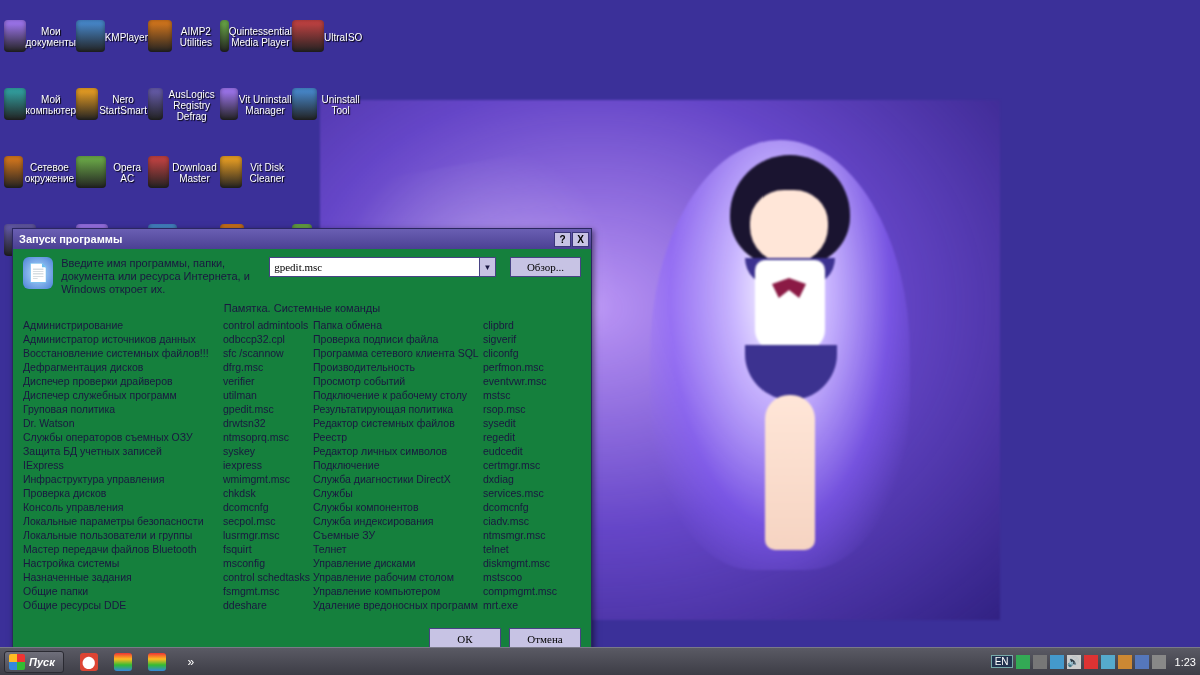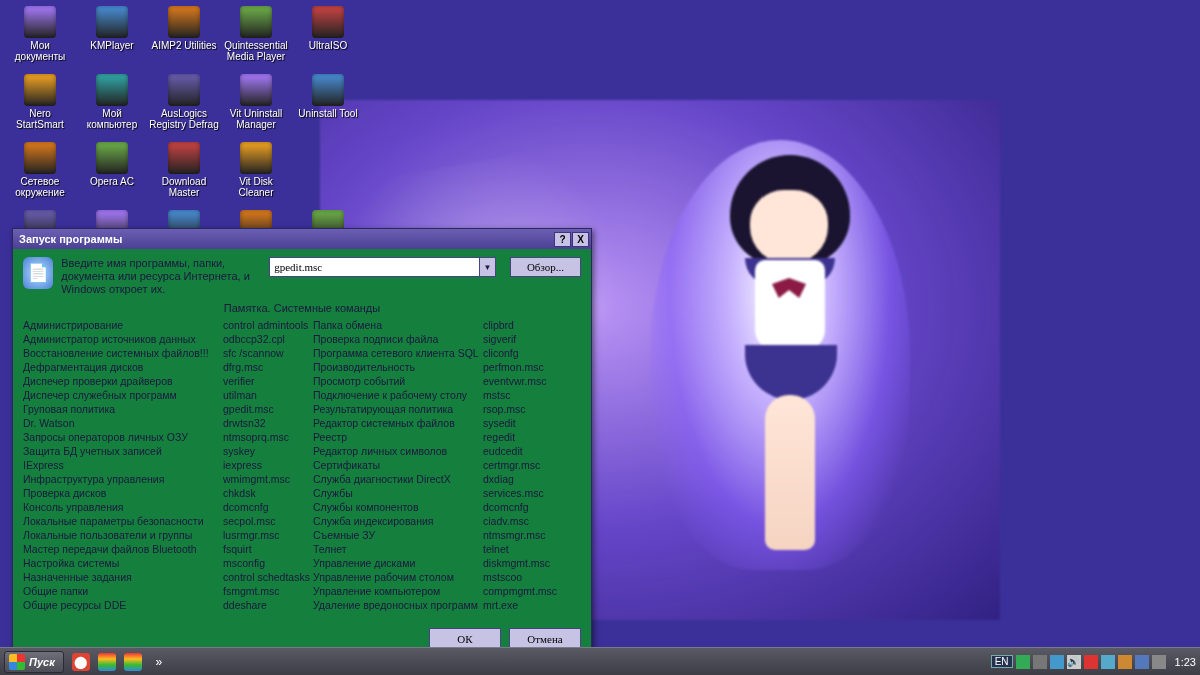--- a/index.html
+++ b/index.html
@@ -62,21 +62,21 @@
   .wallpaper .eyefx {
     position:absolute; left:20px; top:60px; width:320px; height:300px;
     background: radial-gradient(circle at 45% 40%, rgba(255,255,255,.4), transparent 55%);
     transform: rotate(-10deg);
     opacity:.6;
   }
 
   
   .desktop-icons { position: absolute; left: 0; top: 0; padding: 4px 0 0 4px; }
   .icon {
-    display: inline-flex; flex-direction: column; align-items: center;
+    display: inline-flex; flex-direction: row; align-items: center;
     width: 72px; height: 60px; margin: 2px 0 6px 0;
     text-align: center; cursor: pointer;
     vertical-align: top;
   }
   .icon .pic {
     width: 32px; height: 32px; border-radius: 4px;
     background: linear-gradient(#ffd27a,#e07c1c);
     box-shadow: inset 0 0 4px rgba(0,0,0,.4);
     display:flex;align-items:center;justify-content:center;font-size:16px;
   }
@@ -156,21 +156,21 @@
   }
 
   
   .taskbar {
     position:absolute; left:0; bottom:0; width:1200px; height:28px;
     background: linear-gradient(#5a5a64,#3d3d46);
     display:flex; align-items:center; justify-content:space-between;
     padding: 0 4px;
     border-top:1px solid #7a7a88;
   }
-  .start-area { display:flex; align-items:center; gap:8px; }
+  .start-area { display:flex; align-items:center; gap:16px; }
   .start-btn {
     height:22px; padding:0 8px 0 4px;
     background: linear-gradient(#6f6f7b,#4c4c55);
     border:1px solid #2a2a32; border-radius:3px;
     display:flex; align-items:center; gap:4px;
     color:#fff; font-weight:bold; font-style:italic; cursor:pointer;
   }
   .start-btn .flag { width:16px;height:16px;background:
     conic-gradient(#e33 0 25%, #3b3 0 50%, #38d 0 75%, #fb2 0); border-radius:2px;}
   .ql { width:18px;height:18px; border-radius:3px; cursor:pointer;
@@ -215,26 +215,26 @@
         <div class="pic" style="background: linear-gradient(rgb(111, 178, 74), rgb(34, 34, 34));"></div>
         <span>Quintessential Media Player</span>
       </div>
       <div class="icon">
         <div class="pic" style="background: linear-gradient(rgb(204, 68, 68), rgb(34, 34, 34));"></div>
         <span>UltraISO</span>
       </div>
     </div>
     <div class="row">
       <div class="icon">
+        <div class="pic" style="background: linear-gradient(rgb(51, 170, 170), rgb(34, 34, 34));"></div>
+        <span>Мой компьютер</span>
+      </div>
+      <div class="icon">
         <div class="pic" style="background: linear-gradient(rgb(245, 166, 35), rgb(34, 34, 34));"></div>
         <span>Nero StartSmart</span>
-      </div>
-      <div class="icon">
-        <div class="pic" style="background: linear-gradient(rgb(51, 170, 170), rgb(34, 34, 34));"></div>
-        <span>Мой компьютер</span>
       </div>
       <div class="icon">
         <div class="pic" style="background: linear-gradient(rgb(106, 95, 179), rgb(34, 34, 34));"></div>
         <span>AusLogics Registry Defrag</span>
       </div>
       <div class="icon">
         <div class="pic" style="background: linear-gradient(rgb(168, 124, 255), rgb(34, 34, 34));"></div>
         <span>Vit Uninstall Manager</span>
       </div>
       <div class="icon">
@@ -329,31 +329,31 @@
         <div>Подключение к рабочему столу</div>
         <div>mstsc</div>
         <div>Груповая политика</div>
         <div>gpedit.msc</div>
         <div>Результатирующая политика</div>
         <div>rsop.msc</div>
         <div>Dr. Watson</div>
         <div>drwtsn32</div>
         <div>Редактор системных файлов</div>
         <div>sysedit</div>
-        <div>Запросы операторов личных ОЗУ</div>
+        <div>Службы операторов съемных ОЗУ</div>
         <div>ntmsoprq.msc</div>
         <div>Реестр</div>
         <div>regedit</div>
         <div>Защита БД учетных записей</div>
         <div>syskey</div>
         <div>Редактор личных символов</div>
         <div>eudcedit</div>
         <div>IExpress</div>
         <div>iexpress</div>
-        <div>Сертификаты</div>
+        <div>Подключение</div>
         <div>certmgr.msc</div>
         <div>Инфраструктура управления</div>
         <div>wmimgmt.msc</div>
         <div>Служба диагностики DirectX</div>
         <div>dxdiag</div>
         <div>Проверка дисков</div>
         <div>chkdsk</div>
         <div>Службы</div>
         <div>services.msc</div>
         <div>Консоль управления</div>

